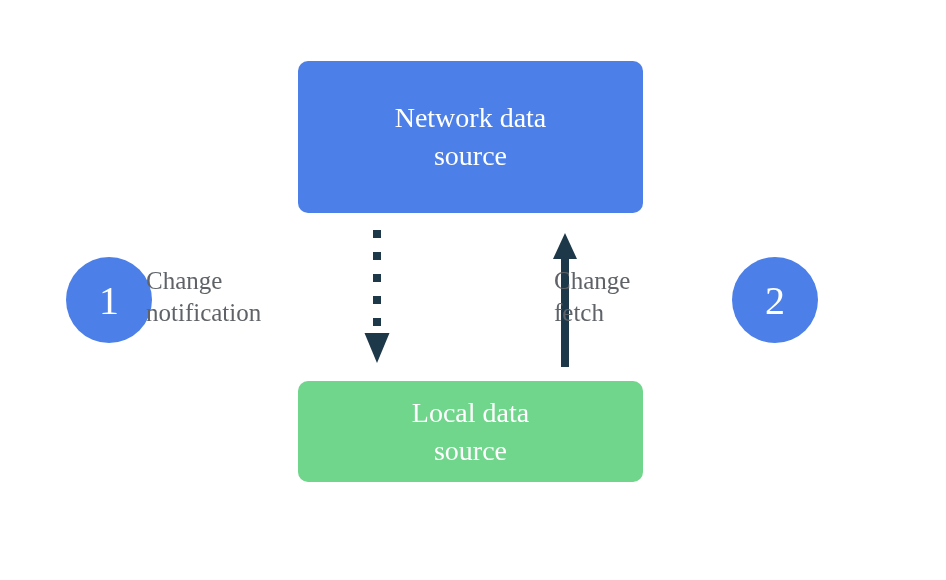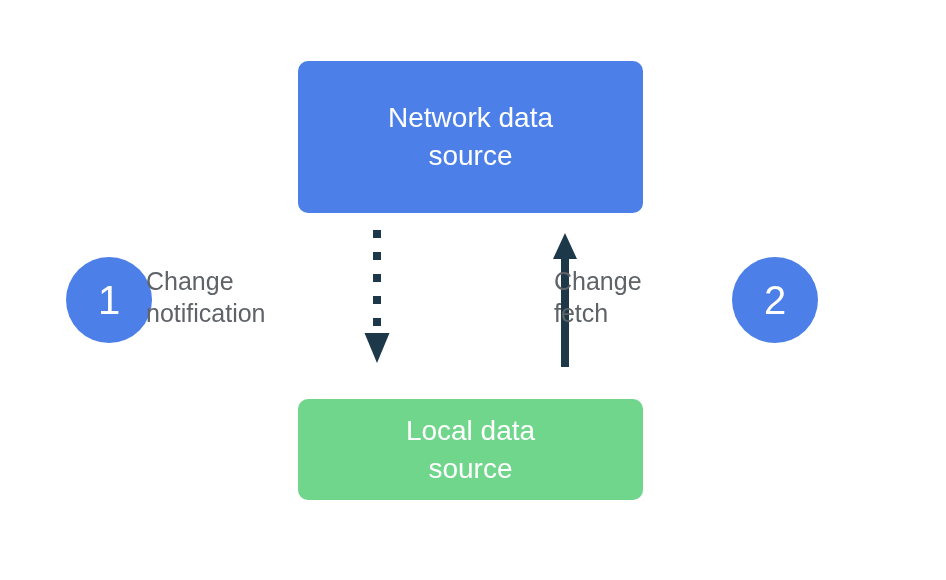--- a/index.html
+++ b/index.html
@@ -11,21 +11,21 @@
     --background: #FFFFFF;
   }
   * { margin: 0; padding: 0; box-sizing: border-box; }
   html, body { background: var(--background); }
   .canvas {
     position: relative;
     width: 946px;
     height: 580px;
     background: var(--background);
     overflow: hidden;
-    font-family: Liberation Sans, sans-serif;
+    font-family: Liberation Serif, serif;
   }
   .box {
     position: absolute;
     border-radius: 10px;
     display: flex;
     align-items: center;
     justify-content: center;
     text-align: center;
     color: var(--box_text);
     font-size: 28px;
@@ -34,21 +34,20 @@
   }
   .box.network {
     left: 298px; top: 61px;
     width: 345px; height: 152px;
     background: var(--blue);
   }
   .box.local {
     left: 298px; top: 381px;
     width: 345px; height: 101px;
     background: var(--green);
-    margin-top: 18px;
   }
   .step-circle {
     position: absolute;
     width: 86px; height: 86px;
     border-radius: 50%;
     background: var(--blue);
     display: flex;
     align-items: center;
     justify-content: center;
     color: var(--box_text);

